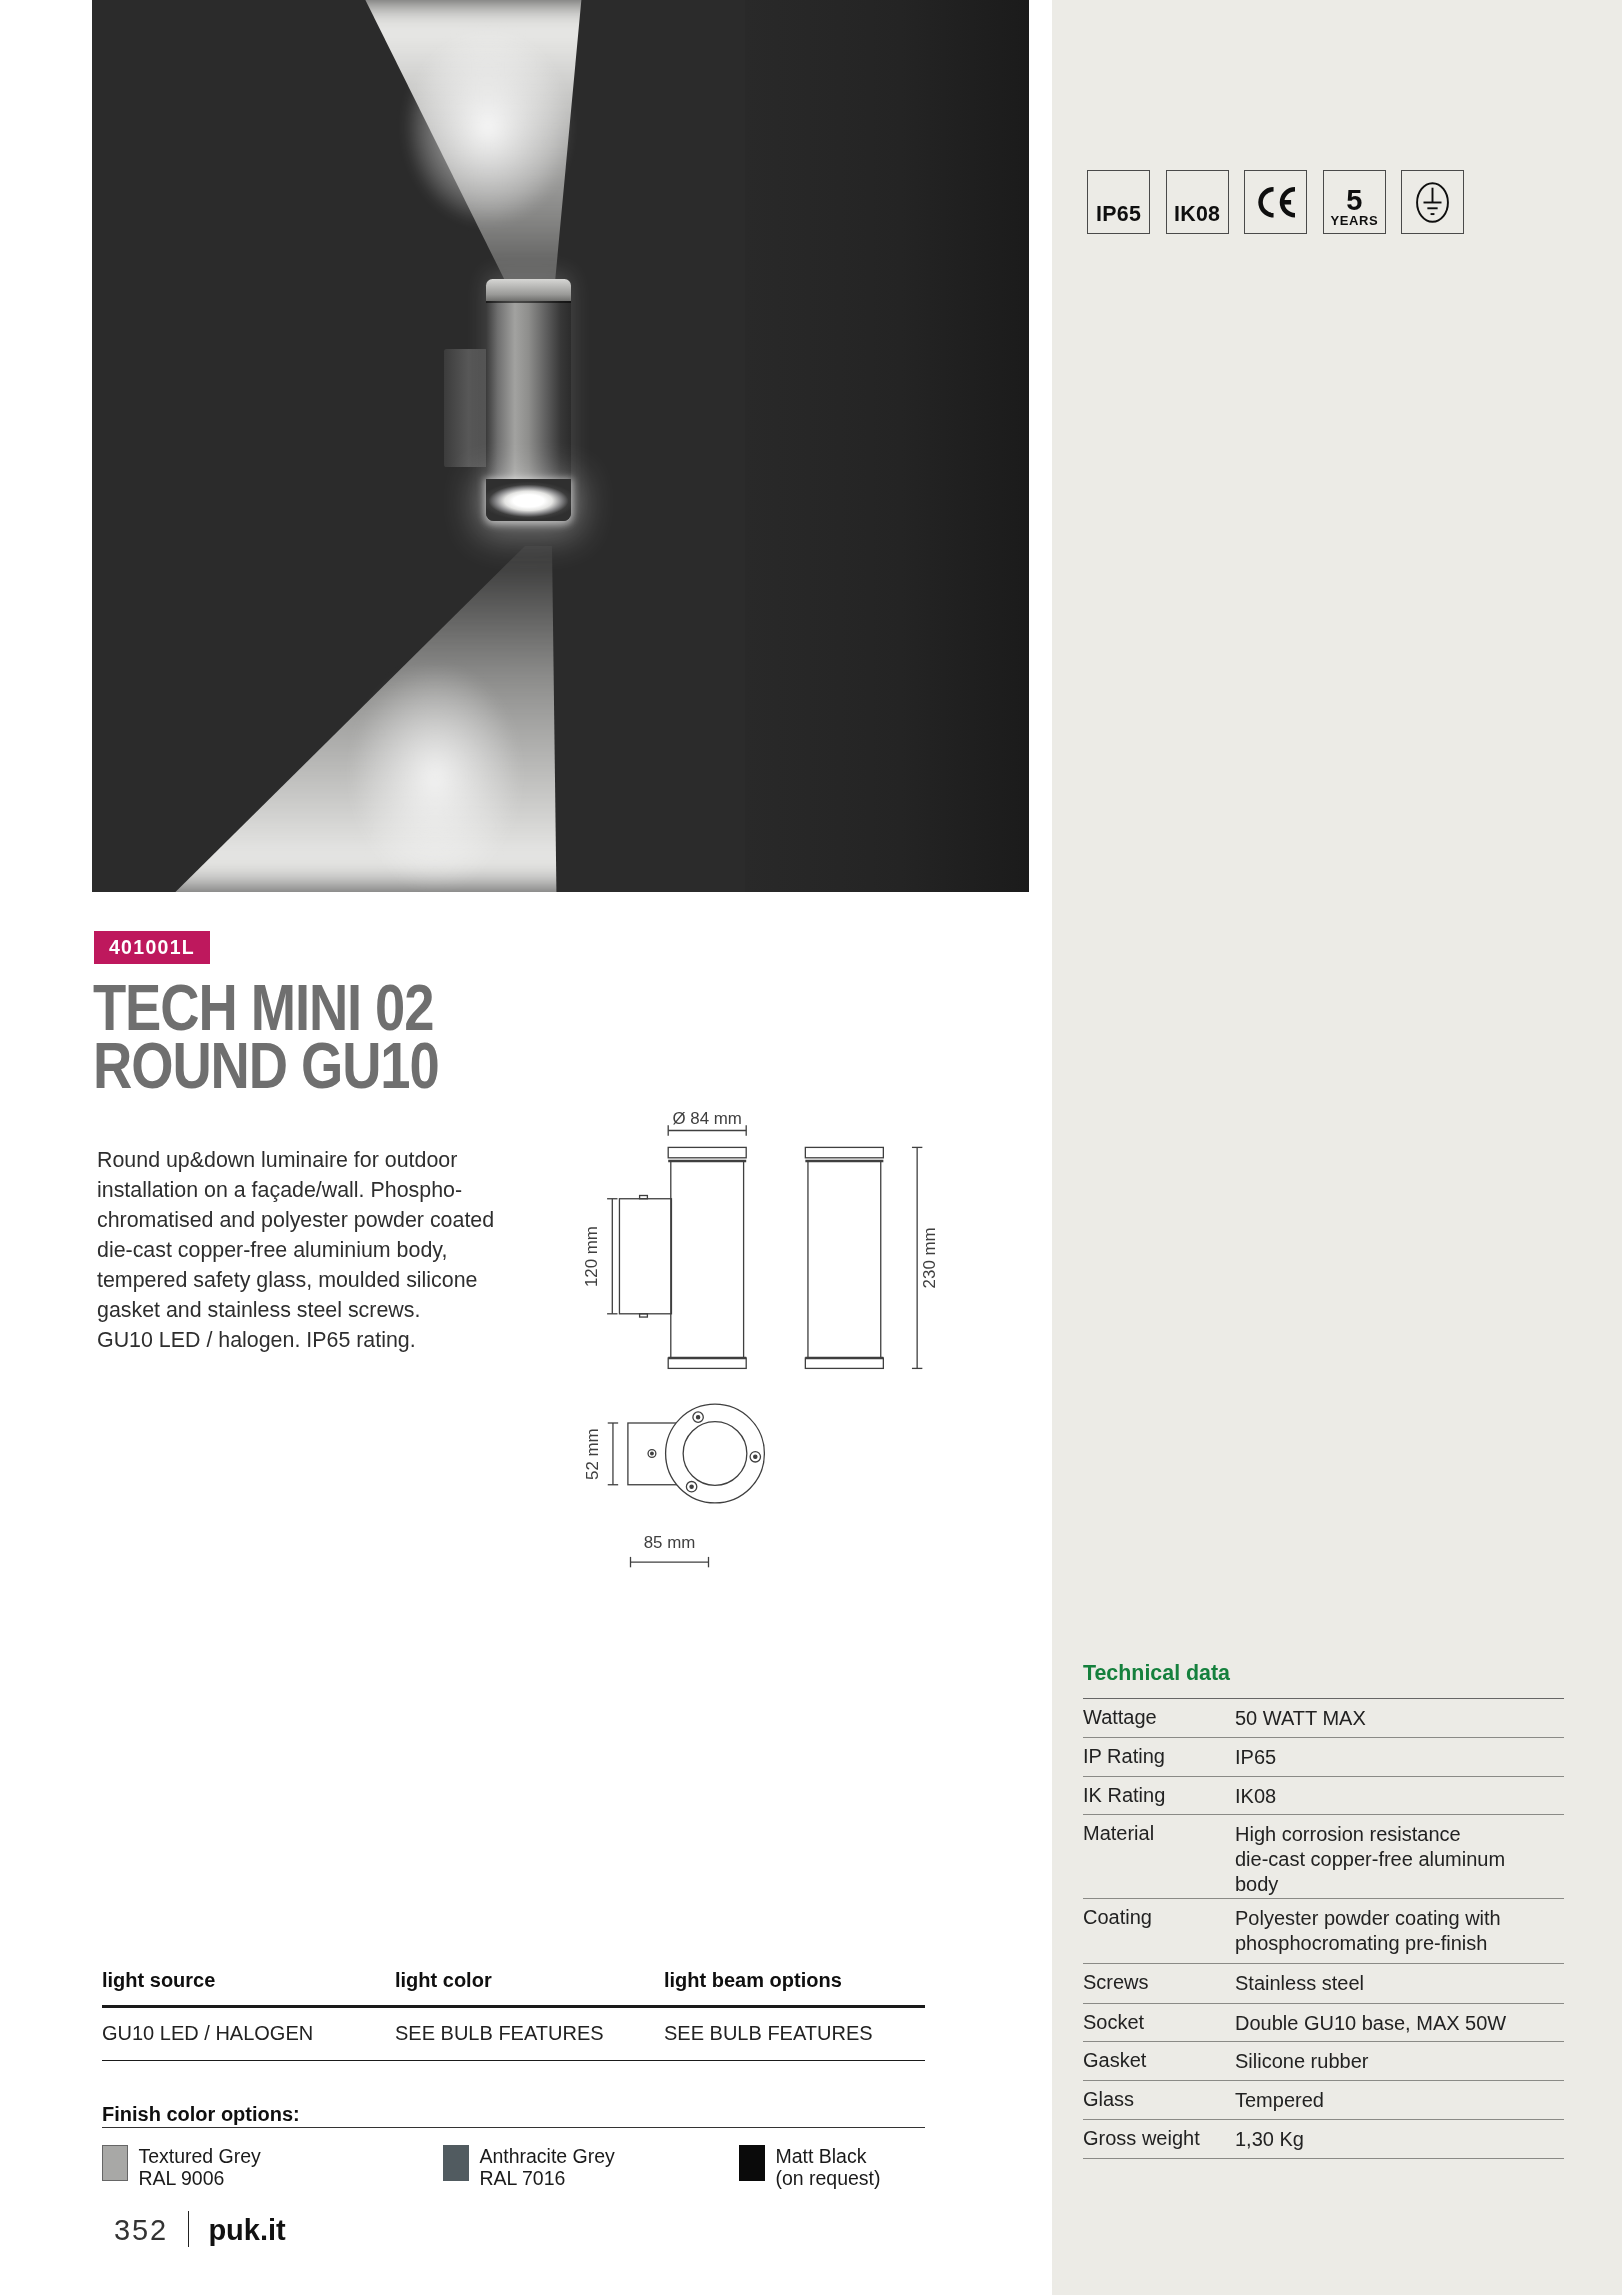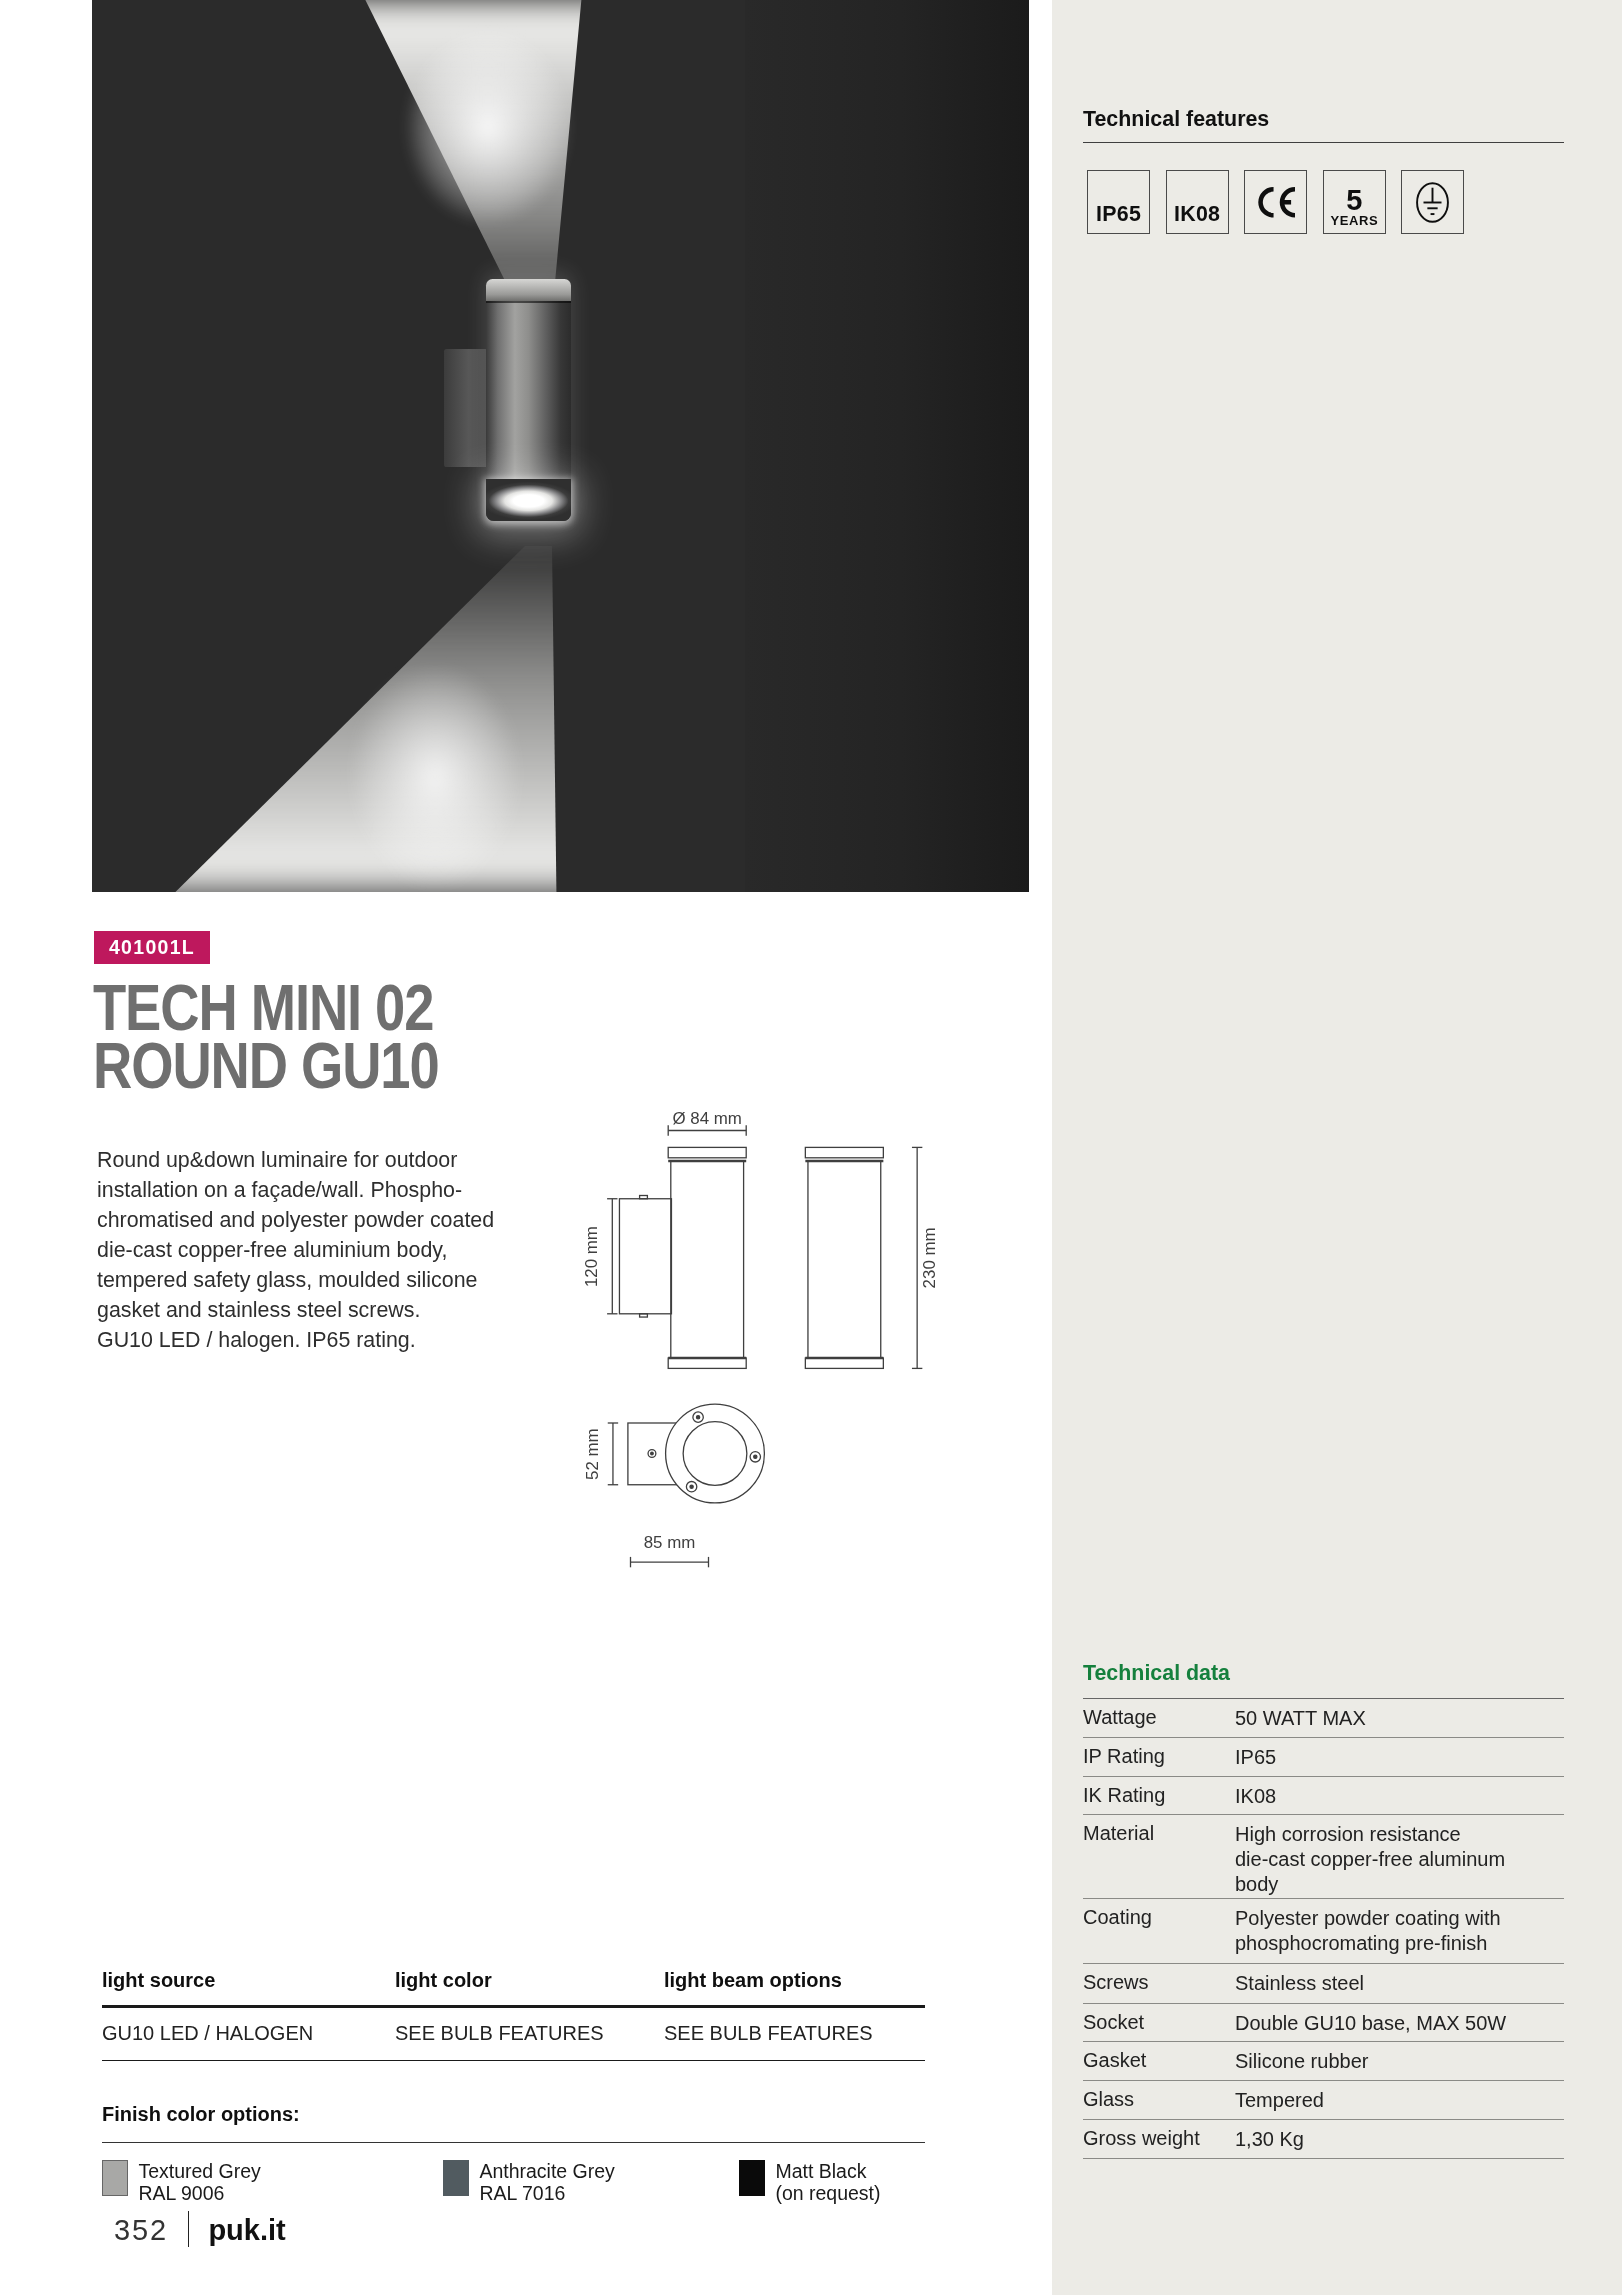--- a/index.html
+++ b/index.html
@@ -75,21 +75,21 @@
 
   
   .light-table{position:absolute;left:102px;top:1969px;width:823px;}
   .lt-headers{display:flex;font-size:20px;font-weight:bold;color:#0f0f0f;
       padding-bottom:13px;border-bottom:3.2px solid #1a1a1a;}
   .lt-row{display:flex;font-size:20px;color:#222;padding-top:14.3px;padding-bottom:14.3px;border-bottom:1.3px solid #1a1a1a;}
   .lt-c1{width:293px;flex:none;} .lt-c2{width:269px;flex:none;} .lt-c3{width:261px;flex:none;}
 
   
   .finish{position:absolute;left:102px;top:2103px;width:823px;}
-  .fin-heading{font-size:20px;font-weight:bold;color:#0f0f0f;padding-bottom:16px;border-bottom:1.3px solid #333;}
+  .fin-heading{font-size:20px;font-weight:bold;color:#0f0f0f;padding-bottom:1px;border-bottom:1.3px solid #333;}
   .fin-row{display:flex;margin-top:17px;}
   .fin-opt{display:flex;align-items:flex-start;}
   .fin-opt.o1{width:341px;flex:none;} .fin-opt.o2{width:296px;flex:none;}
   .swatch{width:26px;height:36px;flex:none;margin-right:10.4px;}
   .swatch.bordered{border:1.3px solid #666;box-sizing:border-box;}
   .fin-text{font-size:19.5px;line-height:22px;color:#1a1a1a;white-space:pre-line;}
 
   
   .footer{position:absolute;left:114px;top:2211px;display:flex;align-items:flex-end;}
   .footer .pnum{font-size:29px;color:#333;letter-spacing:1.9px;}
@@ -178,21 +178,20 @@
       <line x1="190" y1="706" x2="190" y2="722"></line>
     </g>
     <text x="188" y="40" text-anchor="middle">Ø 84 mm</text>
     <text x="18" y="244" text-anchor="middle" transform="rotate(-90 18 244)">120 mm</text>
     <text x="538" y="246" text-anchor="middle" transform="rotate(-90 538 246)">230 mm</text>
     <text x="20" y="548" text-anchor="middle" transform="rotate(-90 20 548)">52 mm</text>
     <text x="130" y="692" text-anchor="middle">85 mm</text>
   </svg>
 
   <div class="sidebar">
-    <div class="tf-heading">Technical features</div>
     <div class="tf-badges">
       <div class="tf-box">
         <span class="rating">IP65</span>
       </div>
       <div class="tf-box">
         <span class="rating">IK08</span>
       </div>
       <div class="tf-box center">
         <svg width="43" height="32.5" viewBox="0 0 66 50">
           <g stroke="#0f0f0f" stroke-width="7" fill="none">

